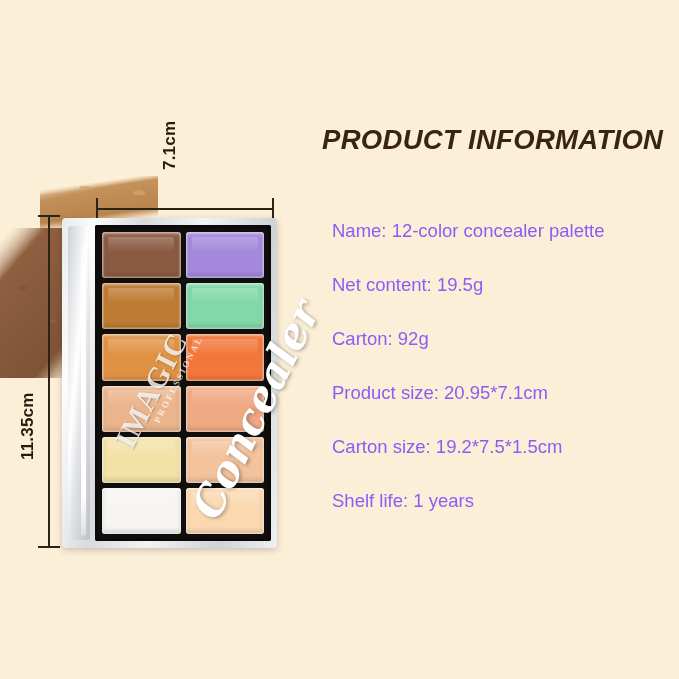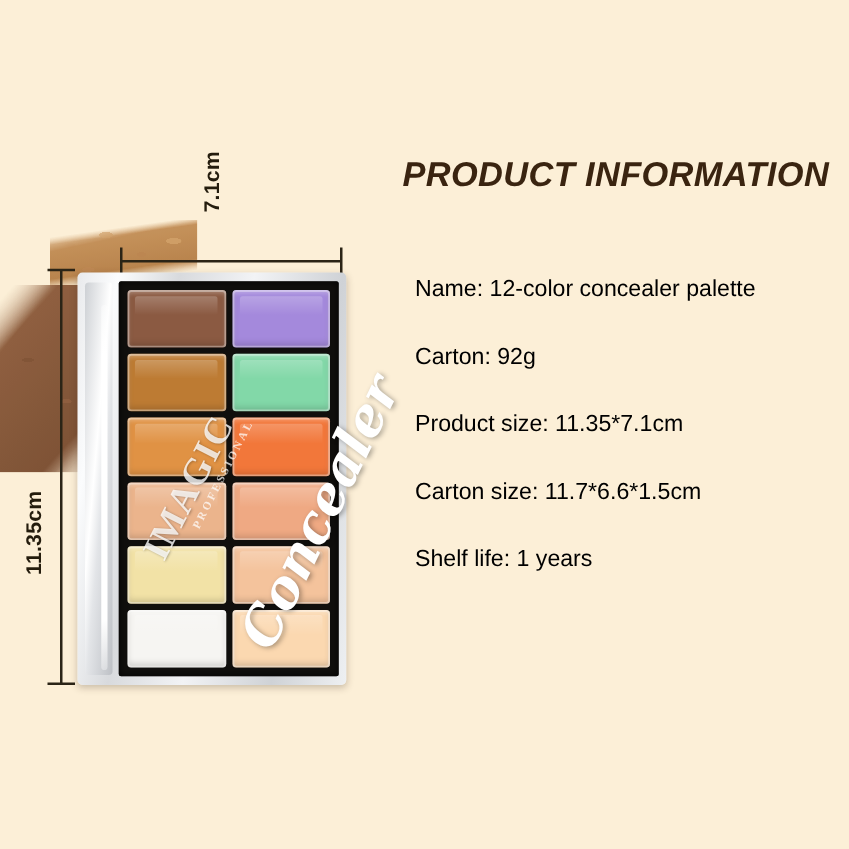--- a/index.html
+++ b/index.html
@@ -279,21 +279,21 @@
     position: absolute;
     left: 24px;
     top: 222px;
     width: 344px;
     list-style: none;
     margin: 0;
     padding: 0;
   }
   .spec-item {
     font-size: 18.5px;
-    color: #000000;
+    color: #8b5cf6;
     line-height: 1;
     margin: 0 0 35.5px 0;
     white-space: nowrap;
   }
 </style>
 </head>
 <body>
 
 <div id="page">
 
@@ -336,20 +336,21 @@
 
     <div id="brand-imagic">IMAGIC</div>
     <div id="brand-professional">PROFESSIONAL</div>
     <div id="script-concealer">Concealer</div>
   </div>
 
   <div id="info-panel">
     <div id="info-title">PRODUCT INFORMATION</div>
     <ul id="spec-list">
         <li class="spec-item">Name: 12-color concealer palette</li>
+        <li class="spec-item">Net content: 19.5g</li>
         <li class="spec-item">Carton: 92g</li>
-        <li class="spec-item">Product size: 11.35*7.1cm</li>
-        <li class="spec-item">Carton size: 11.7*6.6*1.5cm</li>
+        <li class="spec-item">Product size: 20.95*7.1cm</li>
+        <li class="spec-item">Carton size: 19.2*7.5*1.5cm</li>
         <li class="spec-item">Shelf life: 1 years</li>
       </ul>
   </div>
 
 </div>
 
 </body></html>

